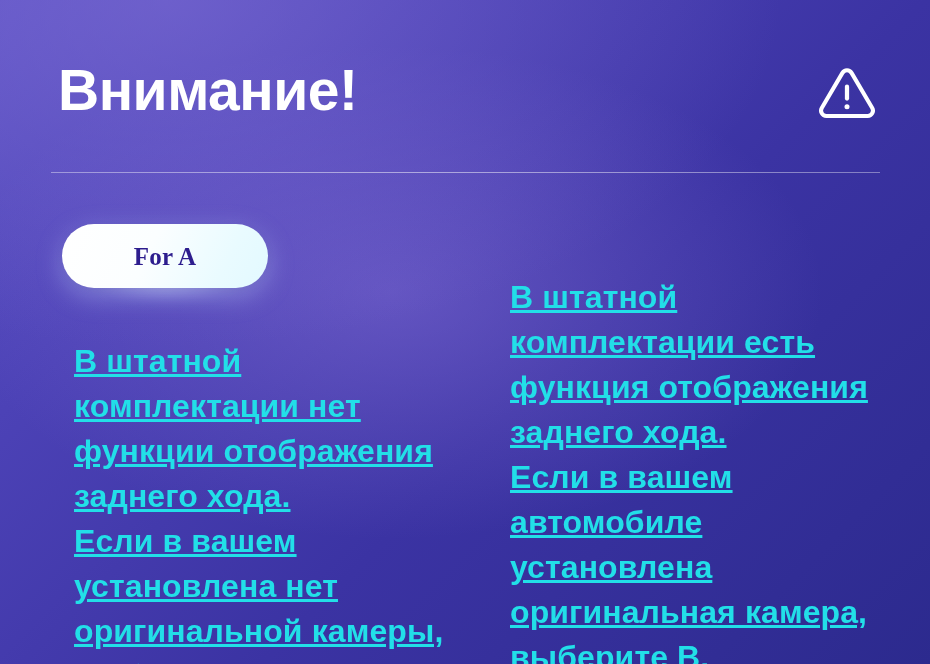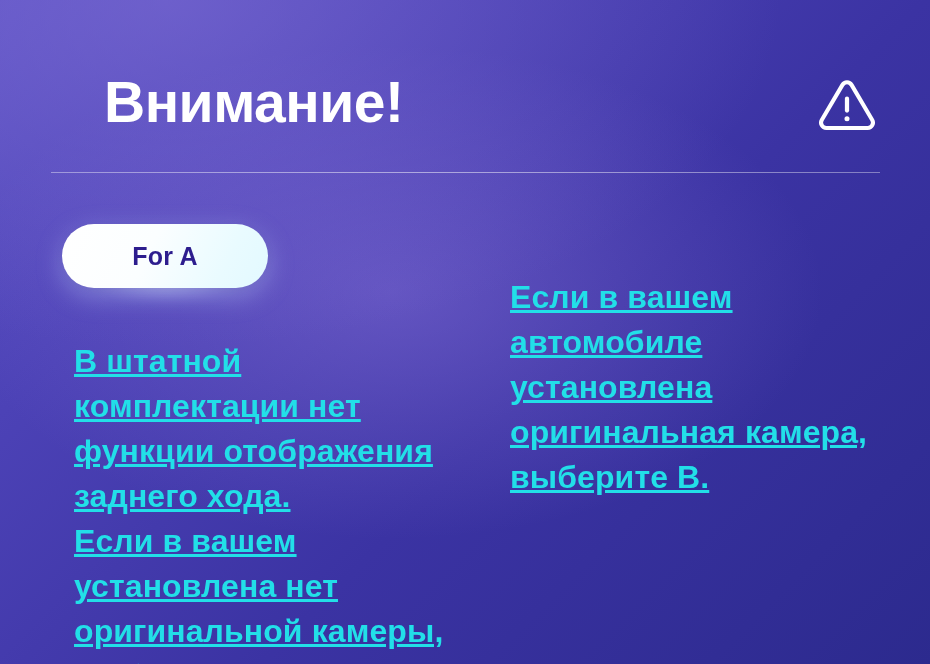--- a/index.html
+++ b/index.html
@@ -18,23 +18,22 @@
     overflow: hidden;
     background:
       radial-gradient(120% 95% at 18% 0%, rgba(129,112,214,0.55) 0%, rgba(129,112,214,0.0) 55%),
       radial-gradient(75% 60% at 42% 44%, rgba(140,118,220,0.45) 0%, rgba(140,118,220,0.0) 62%),
       linear-gradient(135deg, #5b51c4 0%, #4c42b6 26%, #3b33a3 58%, #2c2a8e 100%);
   }
 
   
   .header {
     position: absolute;
-    left: 0; right: 0; top: 12px;
+    left: 0; right: 0; top: 0;
     height: 172px;
-    margin-left: 46px;
   }
   .title {
     position: absolute;
     left: 58px;
     top: 55px;
     margin: 0;
     font-size: 57px;
     line-height: 70px;
     font-weight: 700;
     letter-spacing: -0.5px;
@@ -72,20 +71,21 @@
     position: absolute;
     width: 400px;
   }
   .column.col-a { left: 62px; }
   .column.col-b { left: 498px; }
 
   .pill-wrap {
     position: relative;
     width: 206px;
     height: 64px;
+    font-family: Liberation Serif, serif;
   }
   .pill-glow {
     position: absolute;
     left: 4px;
     top: 20px;
     width: 198px;
     height: 62px;
     border-radius: 50%;
     background: radial-gradient(50% 50% at 50% 50%,
       rgba(232,240,255,0.62) 0%,
@@ -157,18 +157,19 @@
         </div>
       </div>
       <div class="body-text">
         <p class="para">В штатной комплектации нет функции отображения заднего хода.</p>
         <p class="para">Если в вашем установлена нет оригинальной камеры, выберите А.</p>
       </div>
     </div>
 
     <div class="column col-b">
       <div class="body-text">
+        <p class="para">В штатной комплектации есть функция отображения заднего хода.</p>
         <p class="para">Если в вашем автомобиле установлена оригинальная камера, выберите B.</p>
       </div>
     </div>
 
   </div>
 </div>
 
 </body></html>

